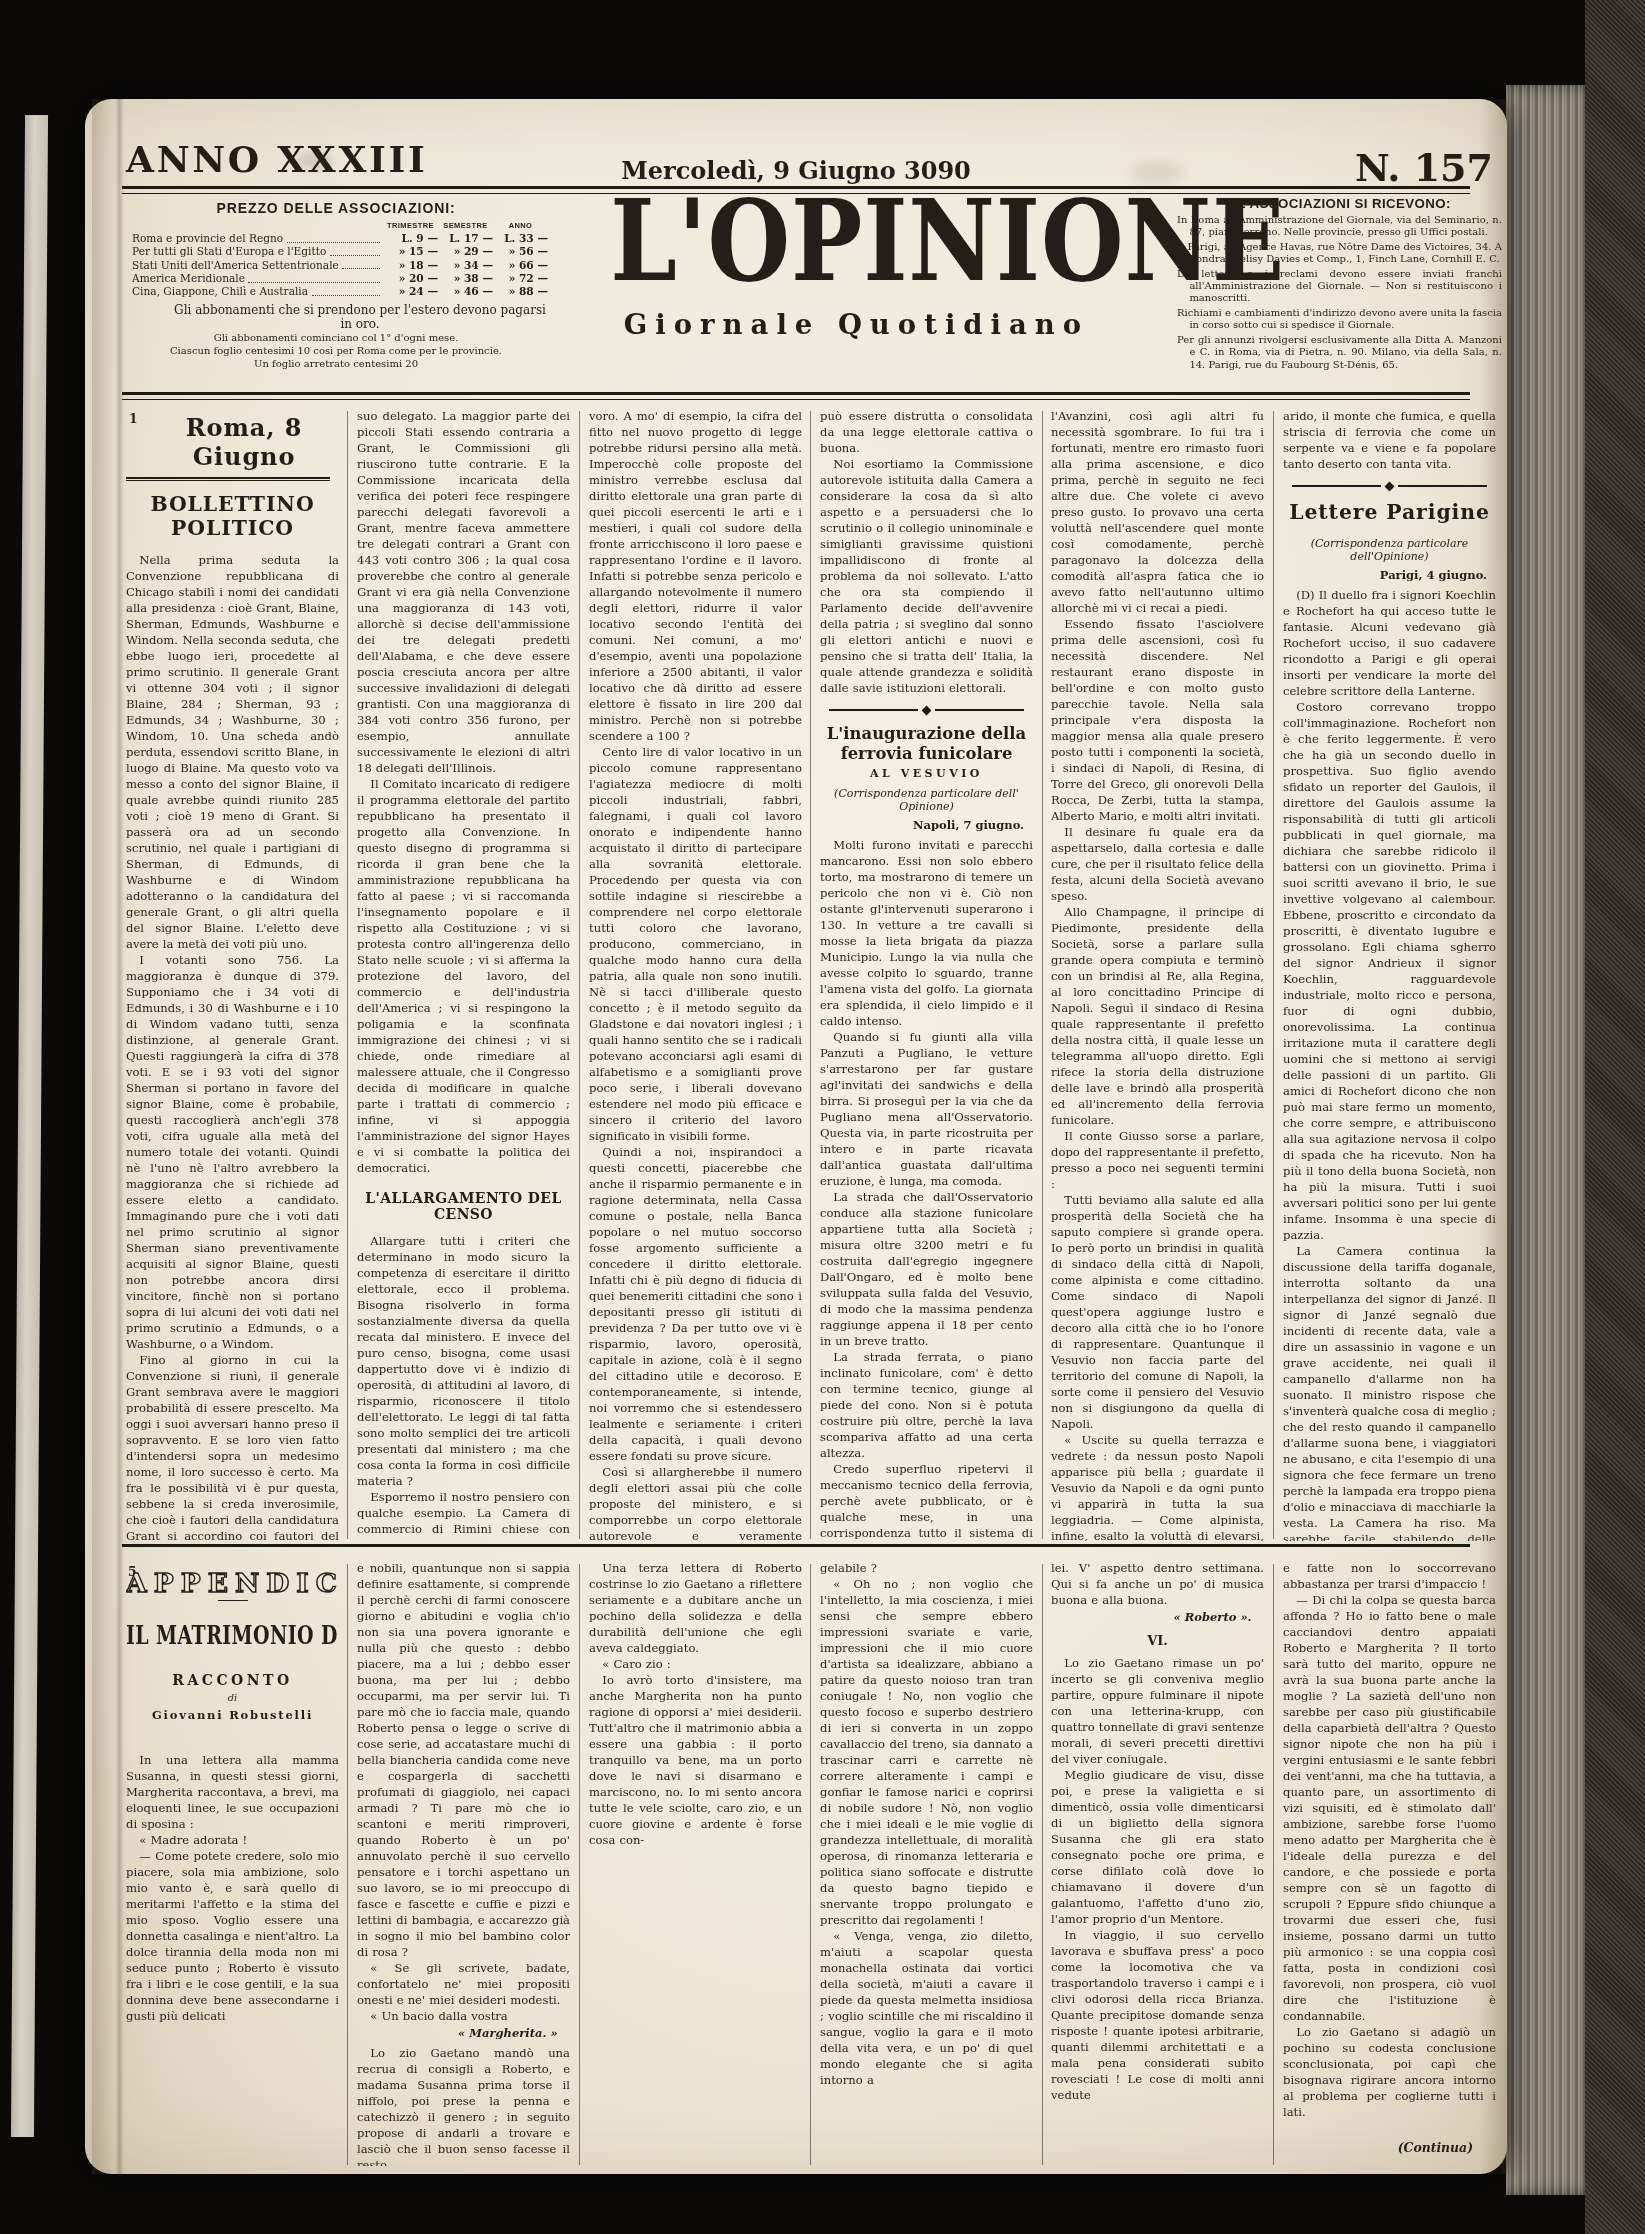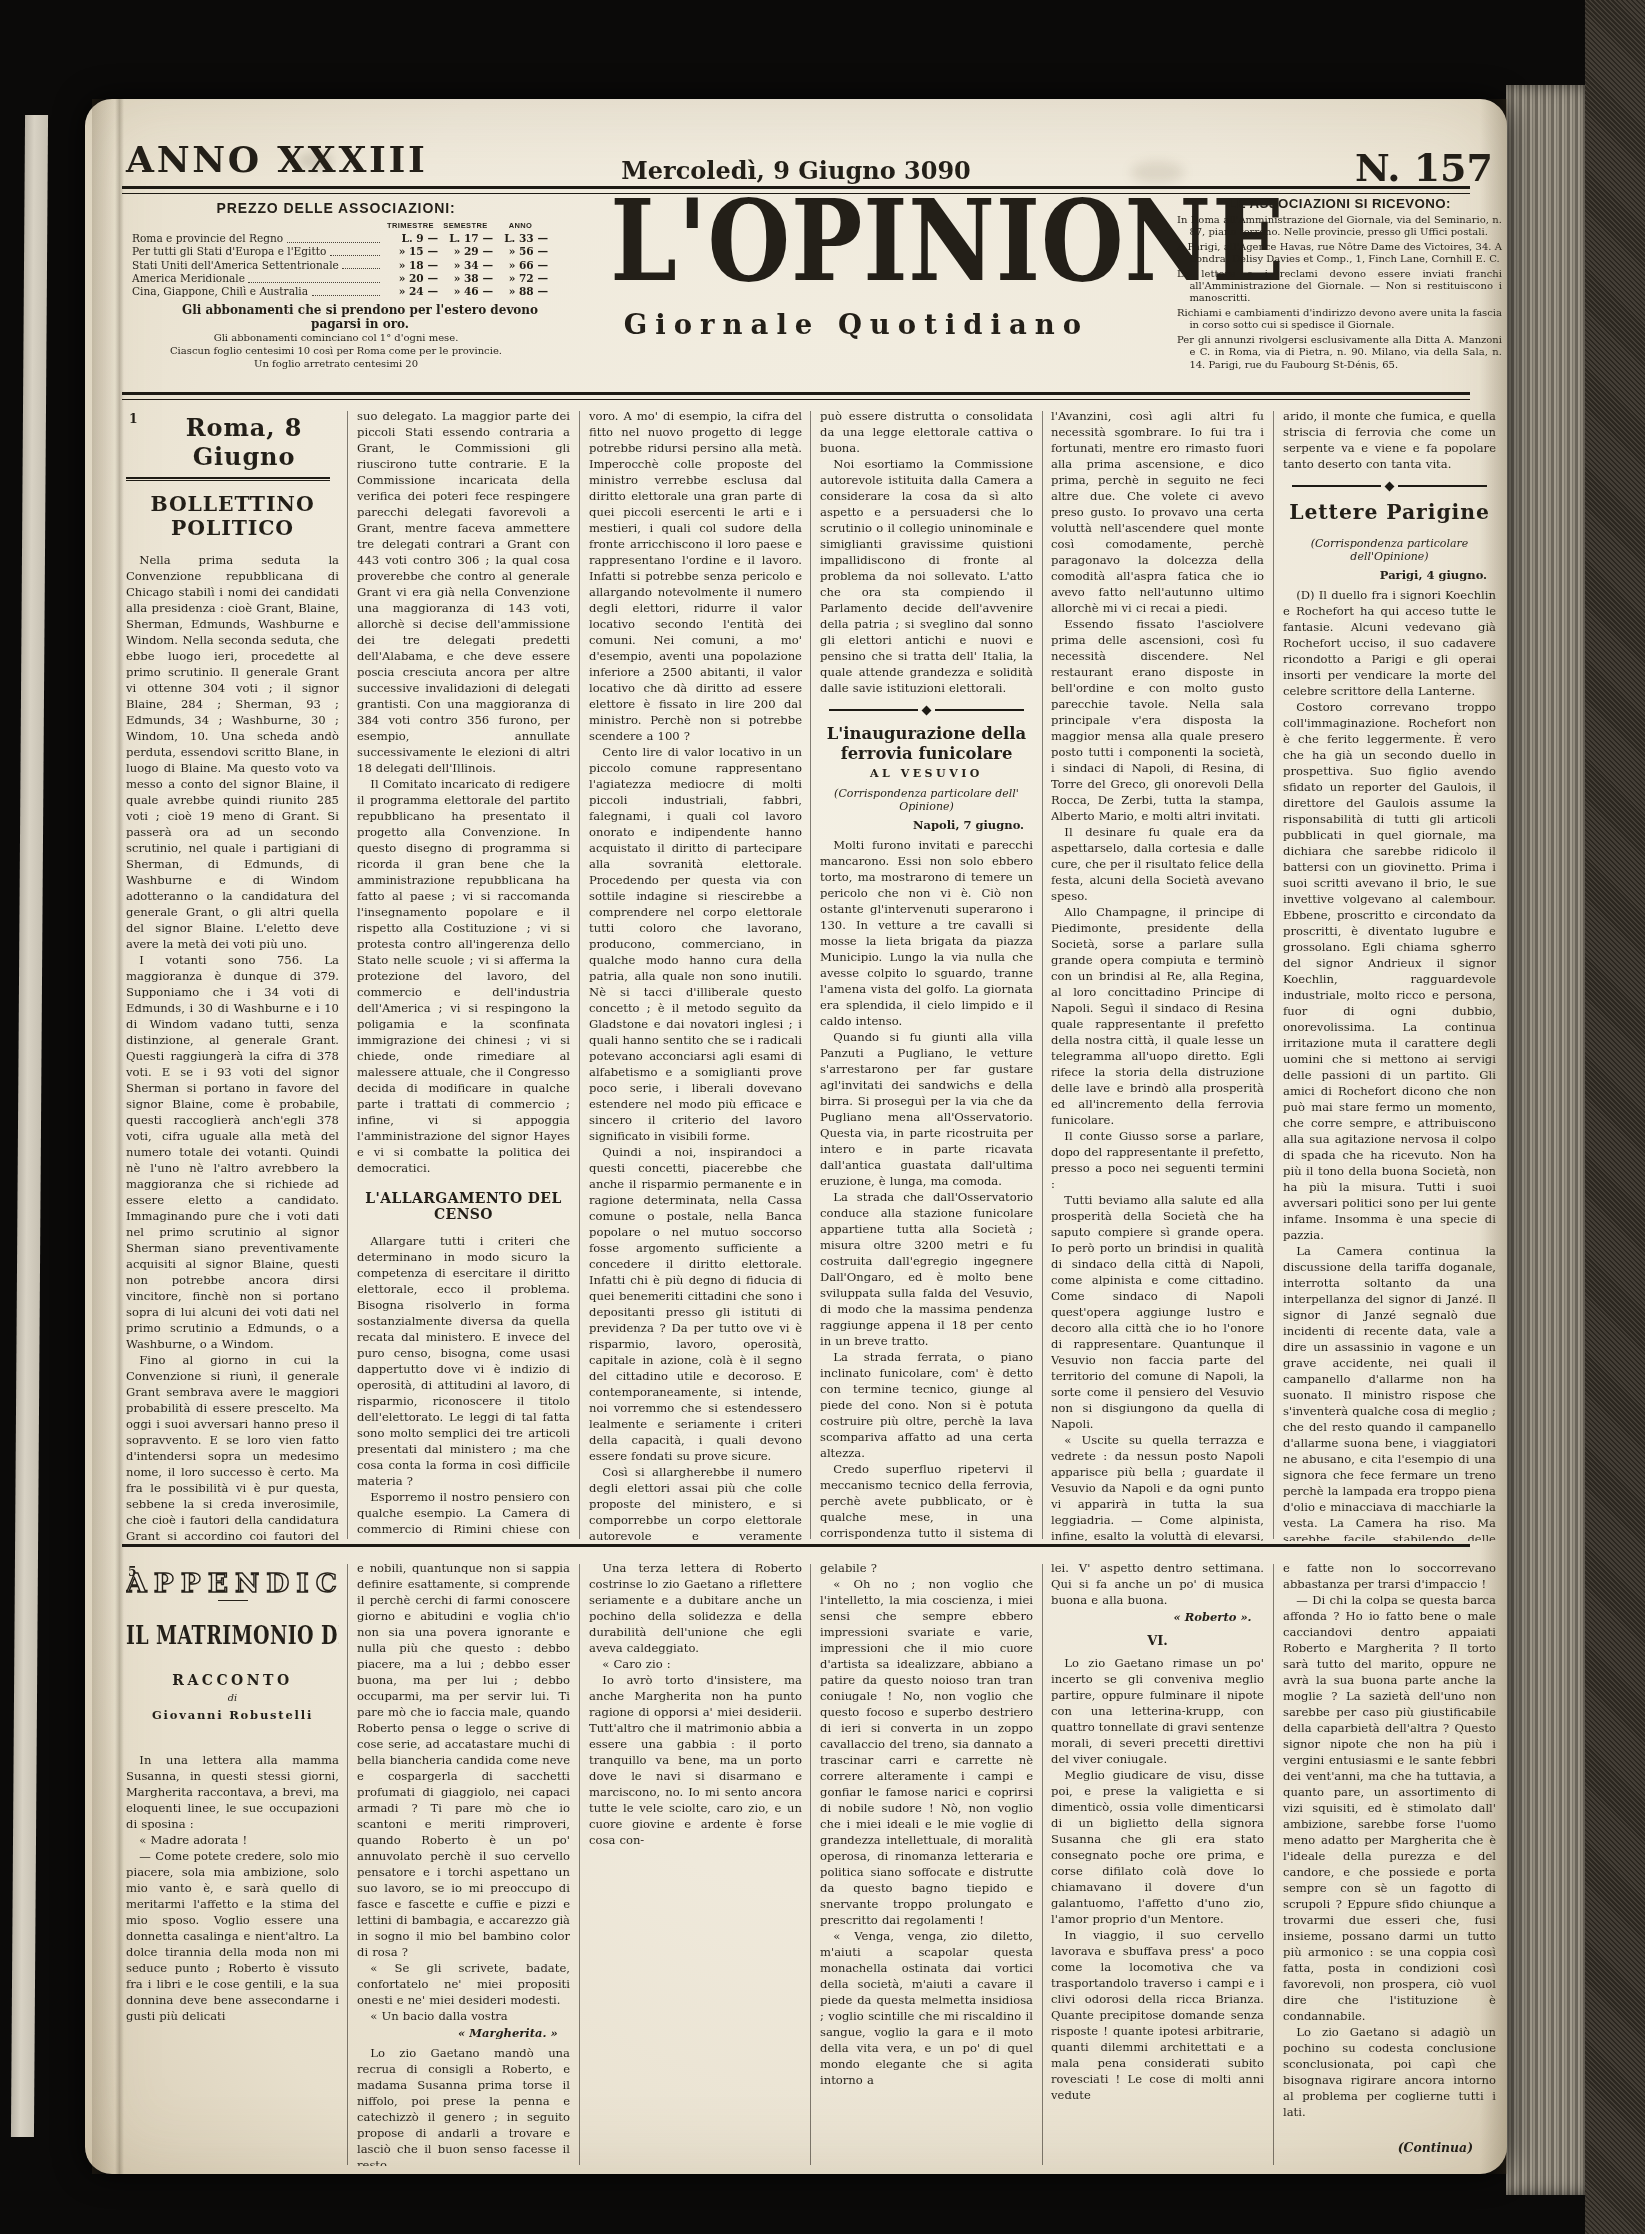--- a/index.html
+++ b/index.html
@@ -37,21 +37,21 @@
   .rule-band{top:293px;}
   
   .price-box{position:absolute;left:39px;top:103px;width:424px;font-size:10.6px;line-height:13.3px;}
   .price-title{font-family:"Liberation Sans",sans-serif;font-weight:700;font-size:14px;text-align:center;letter-spacing:0.9px;margin-bottom:3.5px;}
   .price-headers{display:flex;justify-content:flex-end;font-family:"Liberation Sans",sans-serif;font-weight:700;font-size:7.5px;letter-spacing:0.4px;}
   .price-headers span{width:55px;text-align:center;}
   .price-row{display:flex;align-items:flex-end;font-size:10.6px;}
   .price-row .lbl{white-space:nowrap;padding-left:8px;}
   .price-row .leader{flex:1;border-bottom:1.8px dotted #4a443a;margin:0 3.5px 2.7px;}
   .price-row .val{width:55px;text-align:right;font-weight:700;white-space:nowrap;}
-  .price-note-bold{font-weight:700;text-align:center;font-size:12px;line-height:14px;margin-top:4.4px;padding-left:48px;}
+  .price-note-bold{font-weight:400;text-align:center;font-size:12px;line-height:14px;margin-top:4.4px;padding-left:48px;}
   .price-note{text-align:center;font-size:10px;line-height:13px;}
   .masthead{position:absolute;left:461px;top:89px;width:621px;text-align:center;}
   .masthead-title{display:inline-block;font-size:113px;font-weight:700;line-height:106px;letter-spacing:0.9px;transform:scaleX(.84);transform-origin:center;white-space:nowrap;}
   .masthead-sub{margin-top:14px;font-size:27.5px;font-weight:700;letter-spacing:8px;}
   .assoc-box{position:absolute;left:1092px;top:99px;width:325px;font-size:10px;line-height:12.2px;text-align:justify;}
   .assoc-title{font-family:"Liberation Sans",sans-serif;font-weight:700;font-size:13.3px;text-align:center;letter-spacing:0.4px;margin-bottom:3.5px;}
   .assoc-box p{margin:0 0 2.7px;padding-left:12.4px;text-indent:-12.4px;}
   
   .col{position:absolute;width:213px;overflow:hidden;text-align:justify;}
   .cols-top .col{top:309px;height:1133px;}

